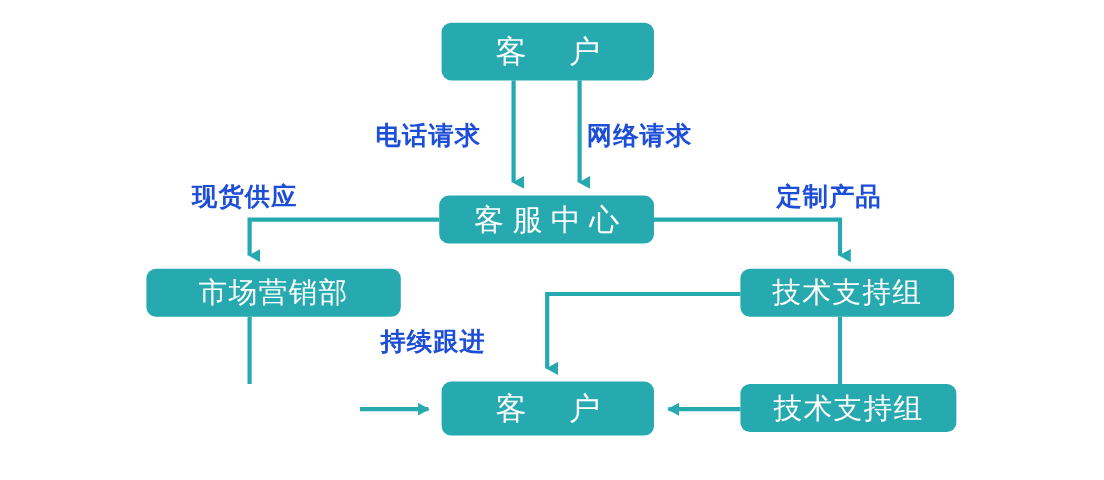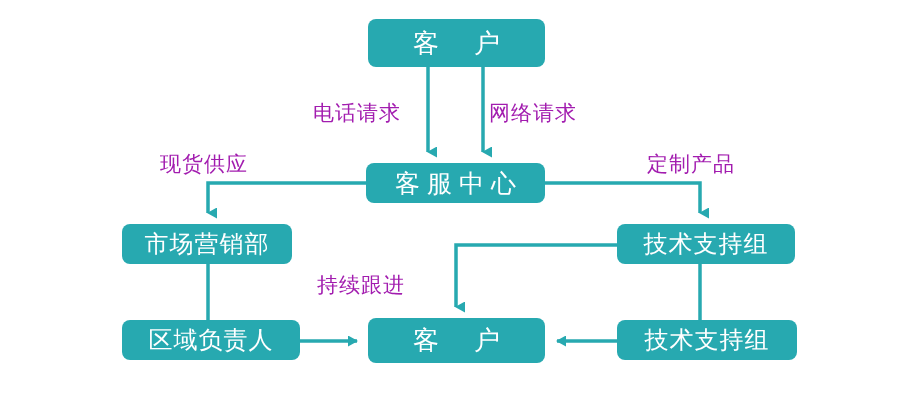--- a/index.html
+++ b/index.html
@@ -45,25 +45,26 @@
     font-size: 24px;
     letter-spacing: 1px;
   }
   .node.center {
     font-size: 25px;
     letter-spacing: 7px;
     text-indent: 7px;
   }
   .edge-label {
     position: absolute;
-    color: #a21caf;
+    color: #1d4ed8;
     font-size: 21px;
     letter-spacing: 1px;
     white-space: nowrap;
     z-index: 3;
+    font-weight: bold;
   }
 </style>
 </head>
 <body>
 
 <div id="canvas">
 
   <svg class="connectors" viewBox="0 0 920 400" xmlns="http://www.w3.org/2000/svg">
     <defs>
       <marker id="ah-down" markerWidth="11" markerHeight="11" refX="5.5" refY="9" orient="auto" markerUnits="userSpaceOnUse">
@@ -96,25 +97,24 @@
       <path d="M 700 264 L 700 320"></path>
 
       <path d="M 617 341 L 557 341" marker-end="url(#ah-left)"></path>
     </g>
   </svg>
 
   <div class="node customer" style="left:368px; top:19px; width:177px; height:48px;">客 户</div>
 
   <div class="node center" style="left:366px; top:163px; width:179px; height:40px;">客服中心</div>
 
-  <div class="node dept" style="left:122px; top:224px; width:170px; height:40px;">市场营销部</div>
+  <div class="node dept" style="left:122px; top:224px; width:212px; height:40px;">市场营销部</div>
 
   <div class="node dept" style="left:617px; top:224px; width:178px; height:40px;">技术支持组</div>
 
-  <div class="node dept" style="left:122px; top:320px; width:178px; height:40px;">区域负责人</div>
 
   <div class="node customer" style="left:368px; top:318px; width:177px; height:45px;">客 户</div>
 
   <div class="node dept" style="left:617px; top:320px; width:180px; height:40px;">技术支持组</div>
 
   <div class="edge-label" style="left:313px; top:99px;">电话请求</div>
 
   <div class="edge-label" style="left:489px; top:99px;">网络请求</div>
 
   <div class="edge-label" style="left:160px; top:150px;">现货供应</div>

